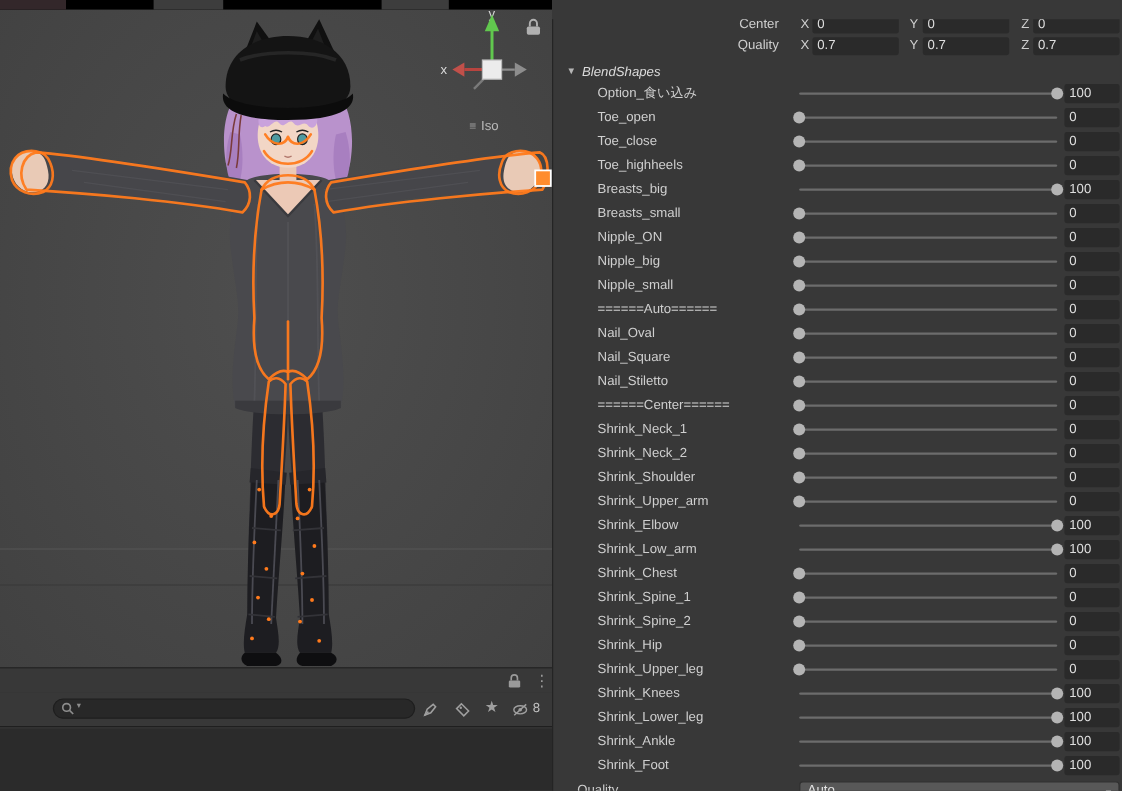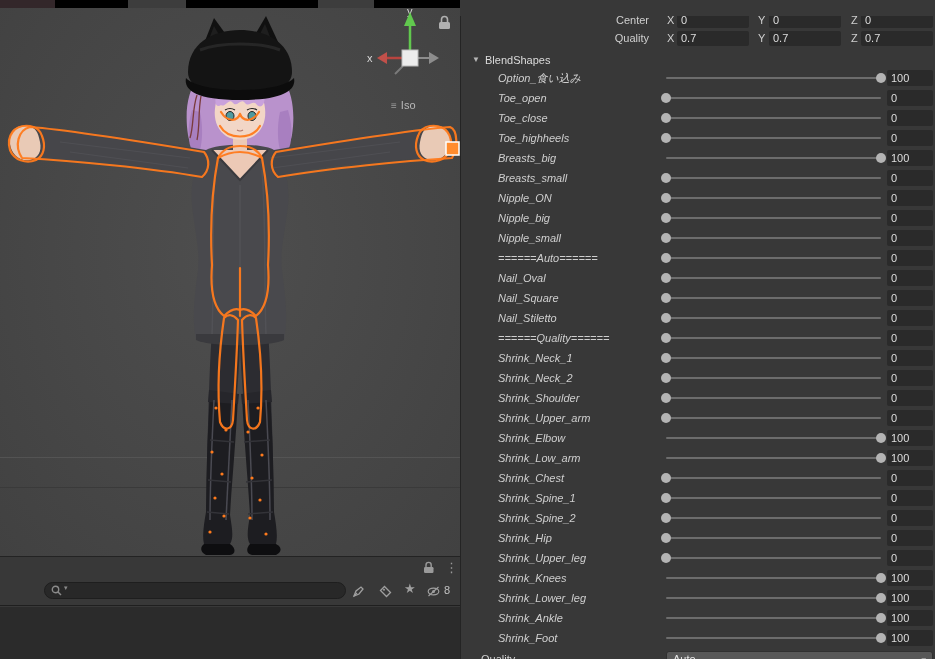--- a/index.html
+++ b/index.html
@@ -49,25 +49,25 @@
   .bounds-row.r0{top:-3px}.bounds-row.r1{top:15px}
   .bounds-label{position:absolute;left:100px;top:1px;width:88px;text-align:right;font-size:11px;color:#cfcfcf;}
   .axis{position:absolute;top:1px;font-size:11px;color:#cfcfcf;}
   .ax-x{left:206px}.ax-y{left:297px}.ax-z{left:390px}
   .bounds-field{position:absolute;top:0;height:15px;width:72px;background:#2a2a2a;border-radius:2px;
     color:#dedede;font-size:11px;line-height:15px;padding-left:4px;}
   .bf-x{left:216px}.bf-y{left:308px}.bf-z{left:400px}
 
   .bs-header{position:absolute;left:0;top:36px;width:475px;height:16px;cursor:pointer;}
   .bs-header .tri{position:absolute;left:11px;top:3px;font-size:8px;color:#b6b6b6;}
-  .bs-header .txt{position:absolute;left:24px;top:0;font-size:11px;line-height:16px;color:#dcdcdc;}
+  .bs-header .txt{position:absolute;left:24px;top:0;font-size:11px;line-height:16px;color:#dcdcdc;font-style:italic;}
 
   .bs-list{position:absolute;left:0;top:52px;width:475px;}
   .bs-row{position:relative;width:475px;height:20px;}
-  .bs-label{position:absolute;left:37px;top:0;height:20px;line-height:20px;font-size:11px;color:#cfcfcf;white-space:nowrap;font-style:italic;}
+  .bs-label{position:absolute;left:37px;top:0;height:20px;line-height:20px;font-size:11px;color:#cfcfcf;white-space:nowrap;}
   .bs-slider{position:absolute;left:205px;top:2px;width:215px;height:16px;cursor:pointer;}
   .bs-track{position:absolute;left:0;right:0;top:7px;height:2px;background:#6c6c6c;border-radius:1px;}
   .bs-knob{position:absolute;top:3px;width:10px;height:10px;border-radius:50%;background:#b4b4b4;cursor:pointer;}
   .bs-value{position:absolute;left:426px;top:2px;width:46px;height:16px;background:#2a2a2a;border-radius:2px;
     color:#dedede;font-size:11px;line-height:16px;padding-left:4px;}
 
   .quality-row{position:absolute;left:0;top:634px;width:475px;height:18px;}
   .quality-label{position:absolute;left:20px;top:0;height:18px;line-height:18px;font-size:11px;color:#cfcfcf;}
   .quality-dd{position:absolute;left:205px;top:1px;width:267px;height:16px;background:#585858;border-radius:3px;
     border:1px solid #303030;color:#e4e4e4;font-size:11px;line-height:14px;padding-left:6px;cursor:pointer;}
@@ -377,21 +377,21 @@
   </div>
         <div class="bs-row">
     <div class="bs-label">Nail_Stiletto</div>
     <div class="bs-slider">
       <div class="bs-track"></div>
       <div class="bs-knob" style="left: calc(0% - 5px);"></div>
     </div>
     <div class="bs-value">0</div>
   </div>
         <div class="bs-row">
-    <div class="bs-label">======Quality======</div>
+    <div class="bs-label">======Center======</div>
     <div class="bs-slider">
       <div class="bs-track"></div>
       <div class="bs-knob" style="left: calc(0% - 5px);"></div>
     </div>
     <div class="bs-value">0</div>
   </div>
         <div class="bs-row">
     <div class="bs-label">Shrink_Neck_1</div>
     <div class="bs-slider">
       <div class="bs-track"></div>

